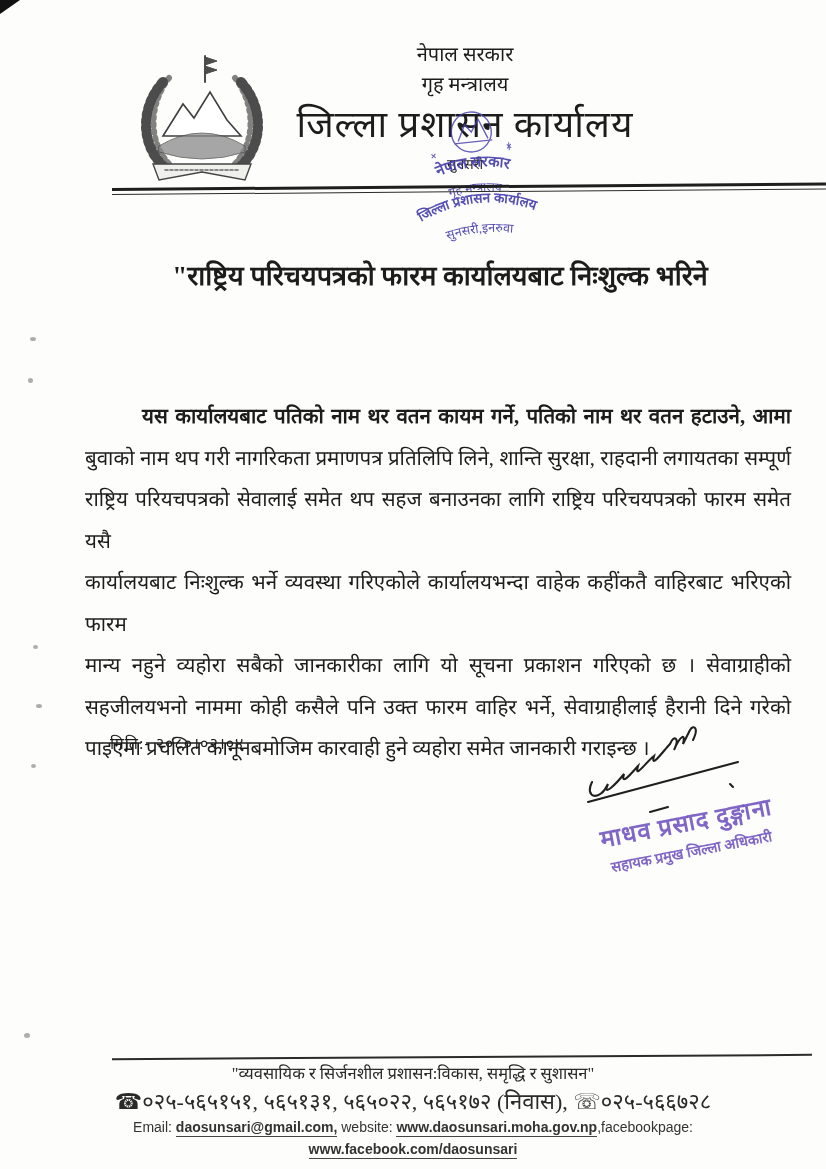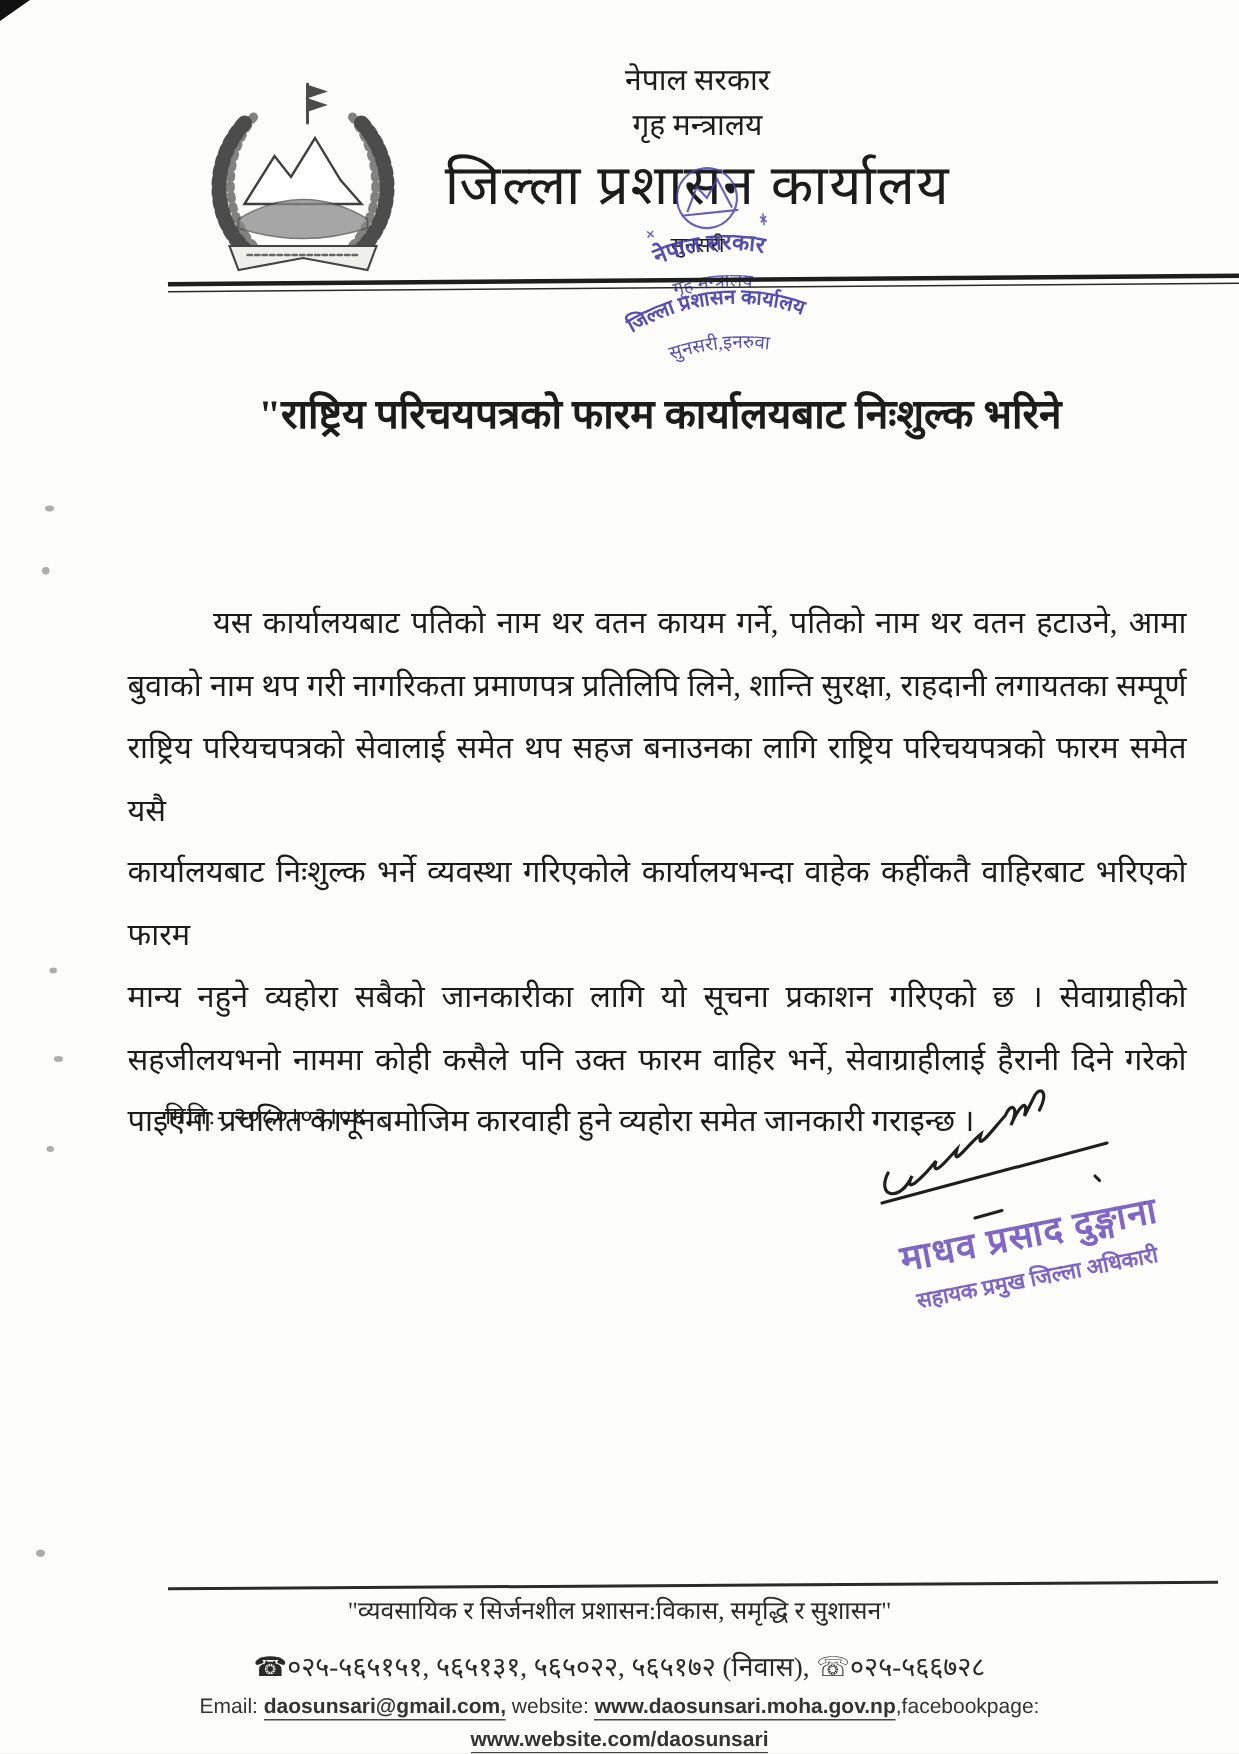--- a/index.html
+++ b/index.html
@@ -18,37 +18,37 @@
   .round-stamp{position:absolute;left:398px;top:110px;transform:rotate(-6deg);opacity:.92;}
   .rule-wrap{position:absolute;left:112px;top:188px;width:714px;transform:rotate(-0.45deg);transform-origin:left center;}
   .rule-thick{height:3px;background:#1e1e1e;}
   .rule-thin{height:1px;background:#2a2a2a;margin-top:3px;}
   
   .title{position:absolute;left:90px;top:250px;width:700px;text-align:center;font-size:27px;font-weight:600;line-height:52px;}
   .title-line2{position:relative;left:-45px;}
   
   .body-text{position:absolute;left:85px;top:396px;width:706px;font-size:20.5px;}
   .body-line{line-height:41.5px;text-align:justify;text-align-last:justify;white-space:normal;}
-  .body-line.first{text-indent:57px;}
+  .body-line.first{text-indent:57px;font-weight:bold;}
   .body-line.last{text-align-last:left;}
   
   .date-line{position:absolute;left:110px;top:732px;font-size:16px;letter-spacing:1px;}
   .signature{position:absolute;left:578px;top:722px;}
   .officer-stamp{
     position:absolute;left:568px;top:805px;width:240px;text-align:center;
     transform:rotate(-11deg);color:rgba(110,82,190,.88);
     font-family:"Liberation Serif","DejaVu Serif",serif;
   }
   .officer-name{font-size:24px;font-weight:700;letter-spacing:1px;}
   .officer-title{font-size:14.5px;font-weight:600;margin-top:3px;}
   
   .footer-rule{position:absolute;left:112px;top:1056px;width:700px;height:2px;background:#2b2b2b;transform:rotate(-0.35deg);}
   .footer{position:absolute;left:53px;top:1062px;width:720px;text-align:center;color:#2a2a2a;}
   .motto{font-size:16.5px;line-height:24px;}
-  .phone-line{font-size:18px;line-height:25px;margin-top:13px;}
+  .phone-line{font-size:22px;line-height:25px;margin-top:3px;}
   .links-line{font-family:"Liberation Sans","DejaVu Sans",sans-serif;font-size:14px;line-height:22px;margin-top:2px;color:#333;}
   .uline{border-bottom:1px solid #444;padding-bottom:1px;font-weight:bold;}
   
   .corner-mark{position:absolute;left:0;top:0;width:20px;height:14px;background:#111;
     clip-path:polygon(0 0,100% 0,0 100%);}
   .speck{position:absolute;background:#6b6b6b;border-radius:50%;opacity:.55;}
 </style>
 </head>
 <body>
 
@@ -140,21 +140,21 @@
 
   <div class="officer-stamp">
     <div class="officer-name">माधव प्रसाद दुङ्गाना</div>
     <div class="officer-title">सहायक प्रमुख जिल्ला अधिकारी</div>
   </div>
 
   <div class="footer-rule"></div>
   <div class="footer">
     <div class="motto">"व्यवसायिक र सिर्जनशील प्रशासन:विकास, समृद्धि र सुशासन"</div>
     <div class="phone-line"><span>☎</span><span>०२५-५६५१५१, ५६५१३१, ५६५०२२, ५६५१७२ (निवास), </span><span>☏</span><span>०२५-५६६७२८</span></div>
-    <div class="links-line"><span>Email: </span><span class="uline">daosunsari@gmail.com,</span><span> website: </span><span class="uline">www.daosunsari.moha.gov.np</span><span>,facebookpage: </span><span class="uline">www.website.com/daosunsari</span></div>
+    <div class="links-line"><span>Email: </span><span class="uline">daosunsari@gmail.com,</span><span> website: </span><span class="uline">www.daosunsari.moha.gov.np</span><span>,facebookpage: </span><span class="uline">www.facebook.com/daosunsari</span></div>
   </div>
 
   <div class="corner-mark"></div>
   <div class="speck" style="left:30px;top:337px;width:6px;height:4px;"></div>
   <div class="speck" style="left:28px;top:378px;width:5px;height:5px;"></div>
   <div class="speck" style="left:33px;top:645px;width:5px;height:4px;"></div>
   <div class="speck" style="left:36px;top:704px;width:6px;height:4px;"></div>
   <div class="speck" style="left:31px;top:764px;width:5px;height:4px;"></div>
   <div class="speck" style="left:24px;top:1033px;width:6px;height:5px;"></div>
 

